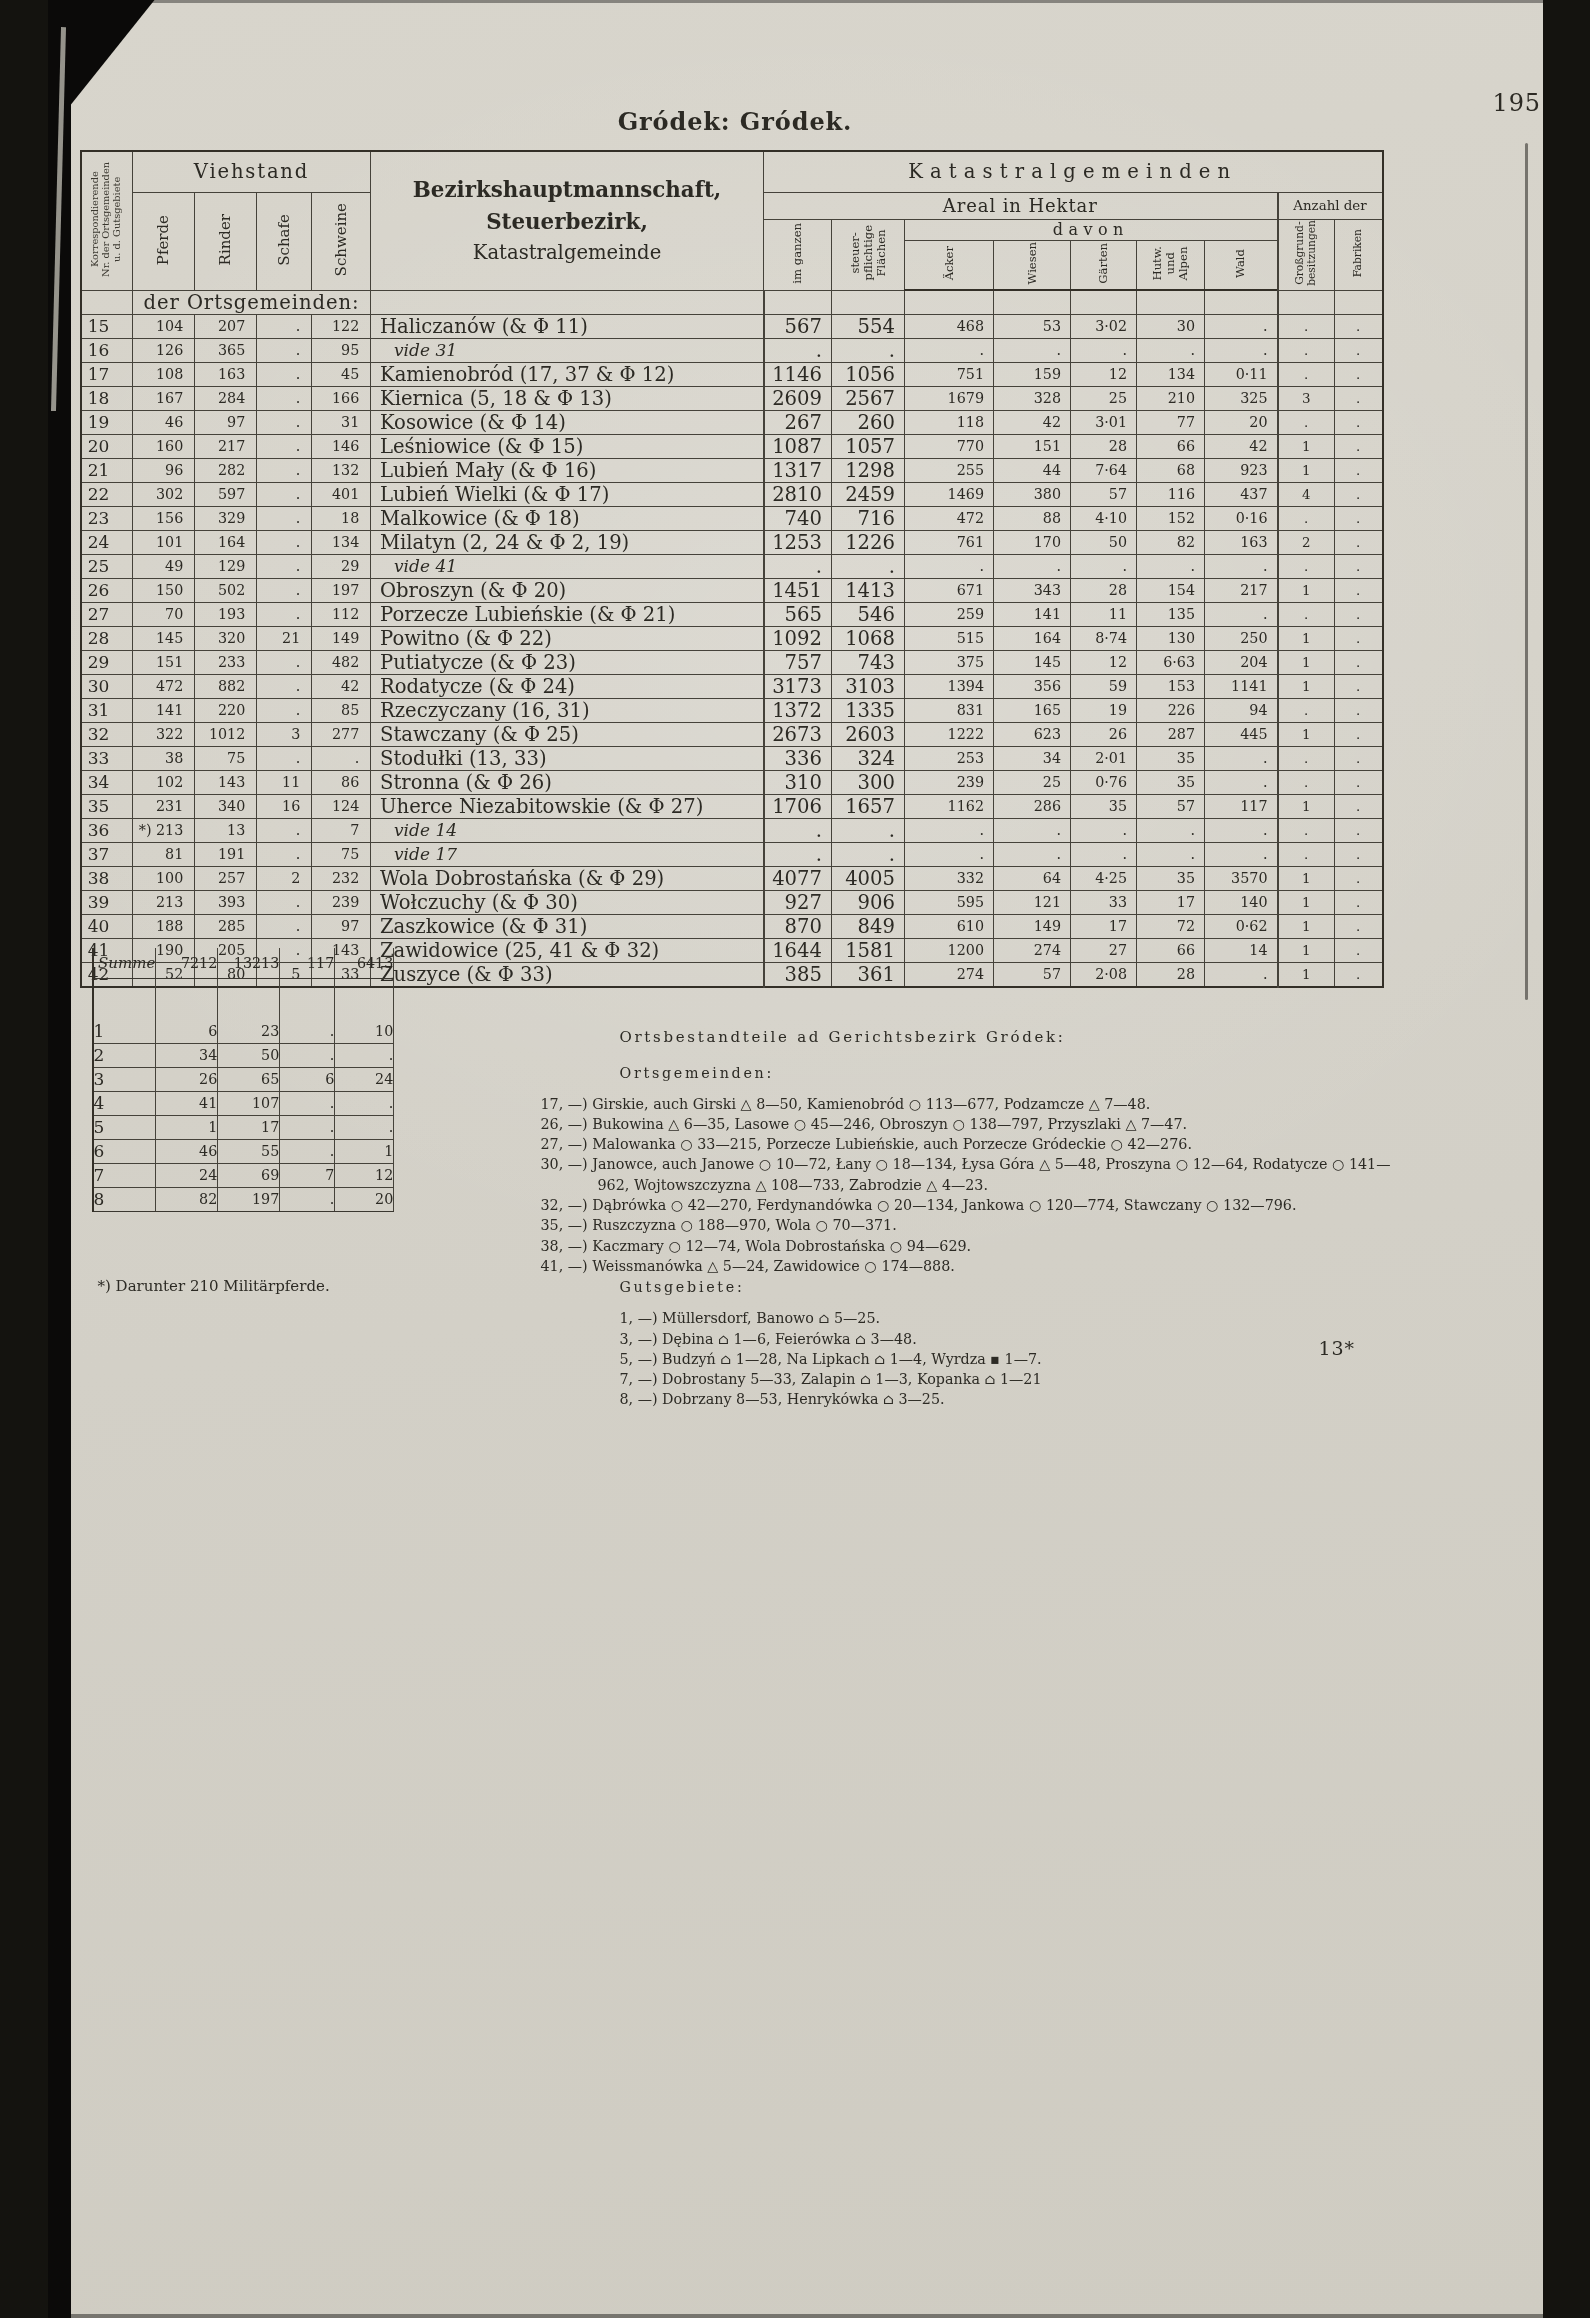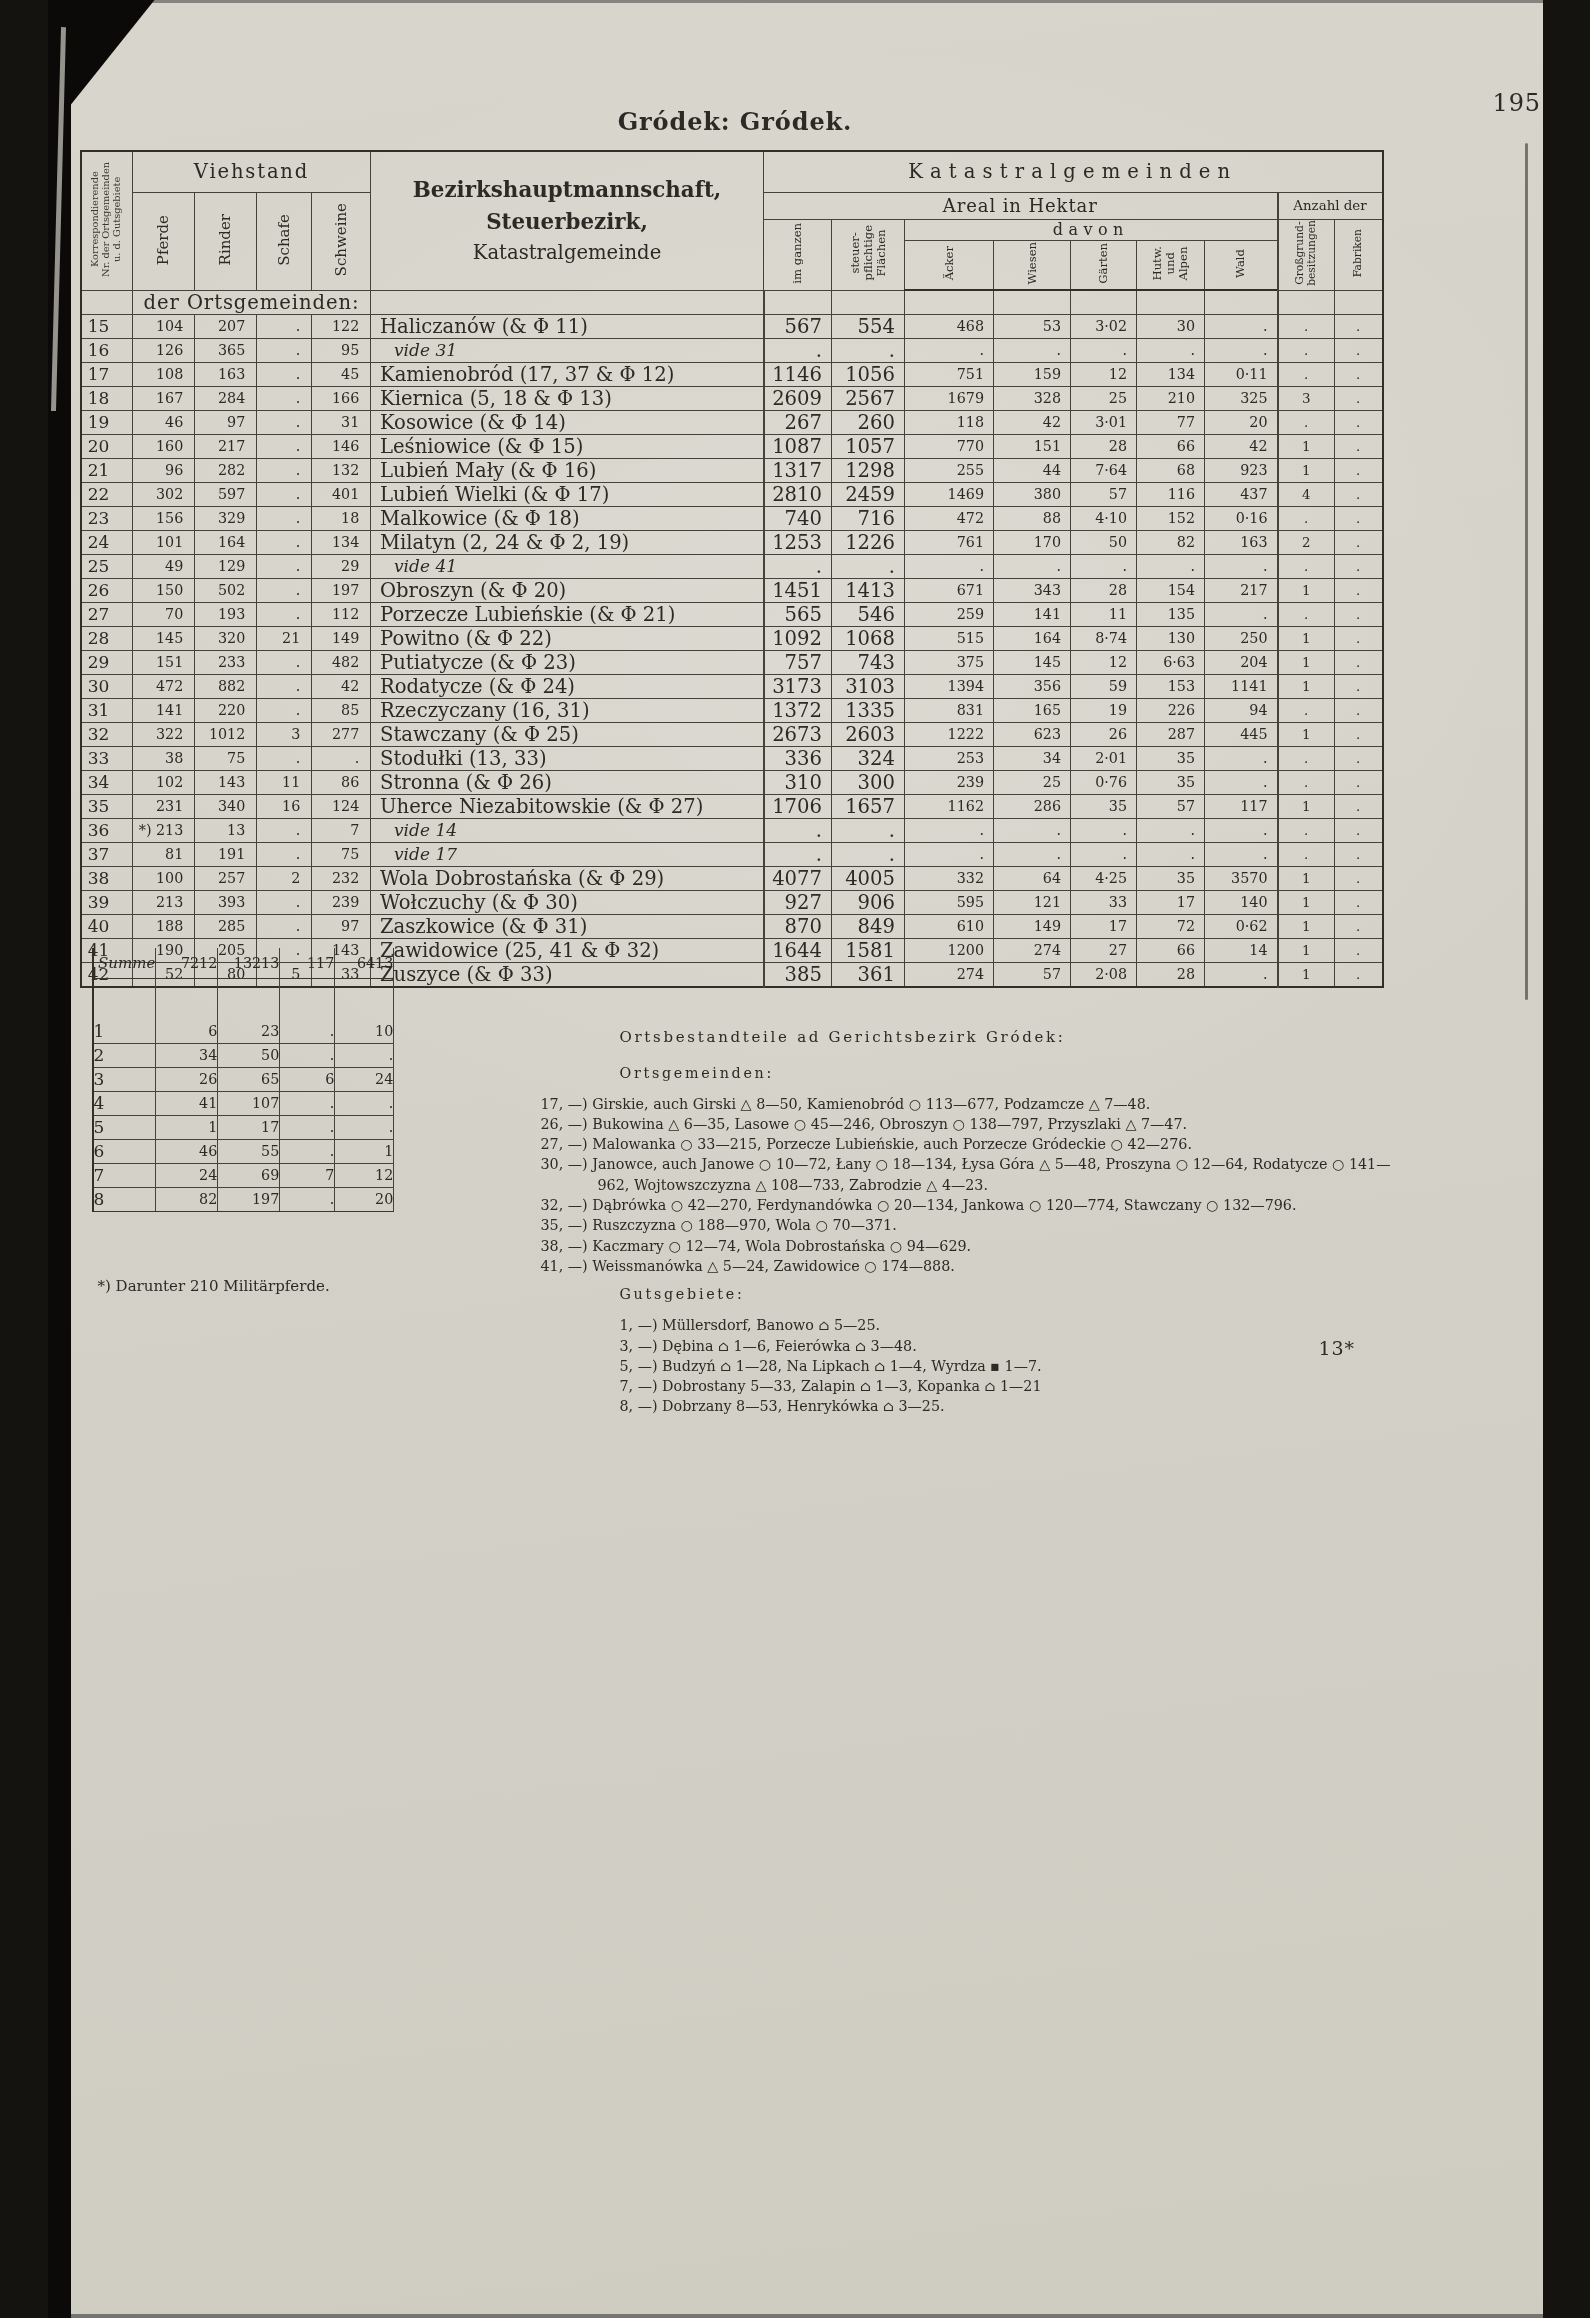--- a/index.html
+++ b/index.html
@@ -75,21 +75,21 @@
   tr.guts-label-row td:not(.c-open) { border-bottom:0.9px solid #45423a; }
   #guts-body tr { height:24px; }
   #guts-body td:not(.c-open) { border-bottom:0.9px solid #45423a; }
   #guts-body tr:last-child td:not(.c-open) { border-bottom:1.8px solid #3a3730; }
 
   
   .notes { position:absolute; left:493px; top:1027px; width:870px; font-size:14.3px; line-height:1.42; }
   .notes-title { letter-spacing:2.7px; font-size:15px; margin:0 0 14.3px 79px; }
   .notes-sub   { letter-spacing:2.7px; font-size:14.3px; margin:0 0 10.7px 79px; }
   .note-line { padding-left:57px; text-indent:-57px; }
-  .guts-notes { margin-left:79px; margin-top:8px; }
+  .guts-notes { margin-left:79px; margin-top:1px; }
   .guts-notes .note-line { padding-left:46px; text-indent:-46px; }
   .notes-sub2 { letter-spacing:2.7px; font-size:14.3px; margin:0 0 10.7px 0; }
 
   .footnote { position:absolute; left:50px; top:1277px; font-size:15px; }
   .sig-mark { position:absolute; left:1271px; top:1337px; font-size:19px; letter-spacing:0.9px; }
 </style>
 </head>
 <body>
 
 <div class="scan">

